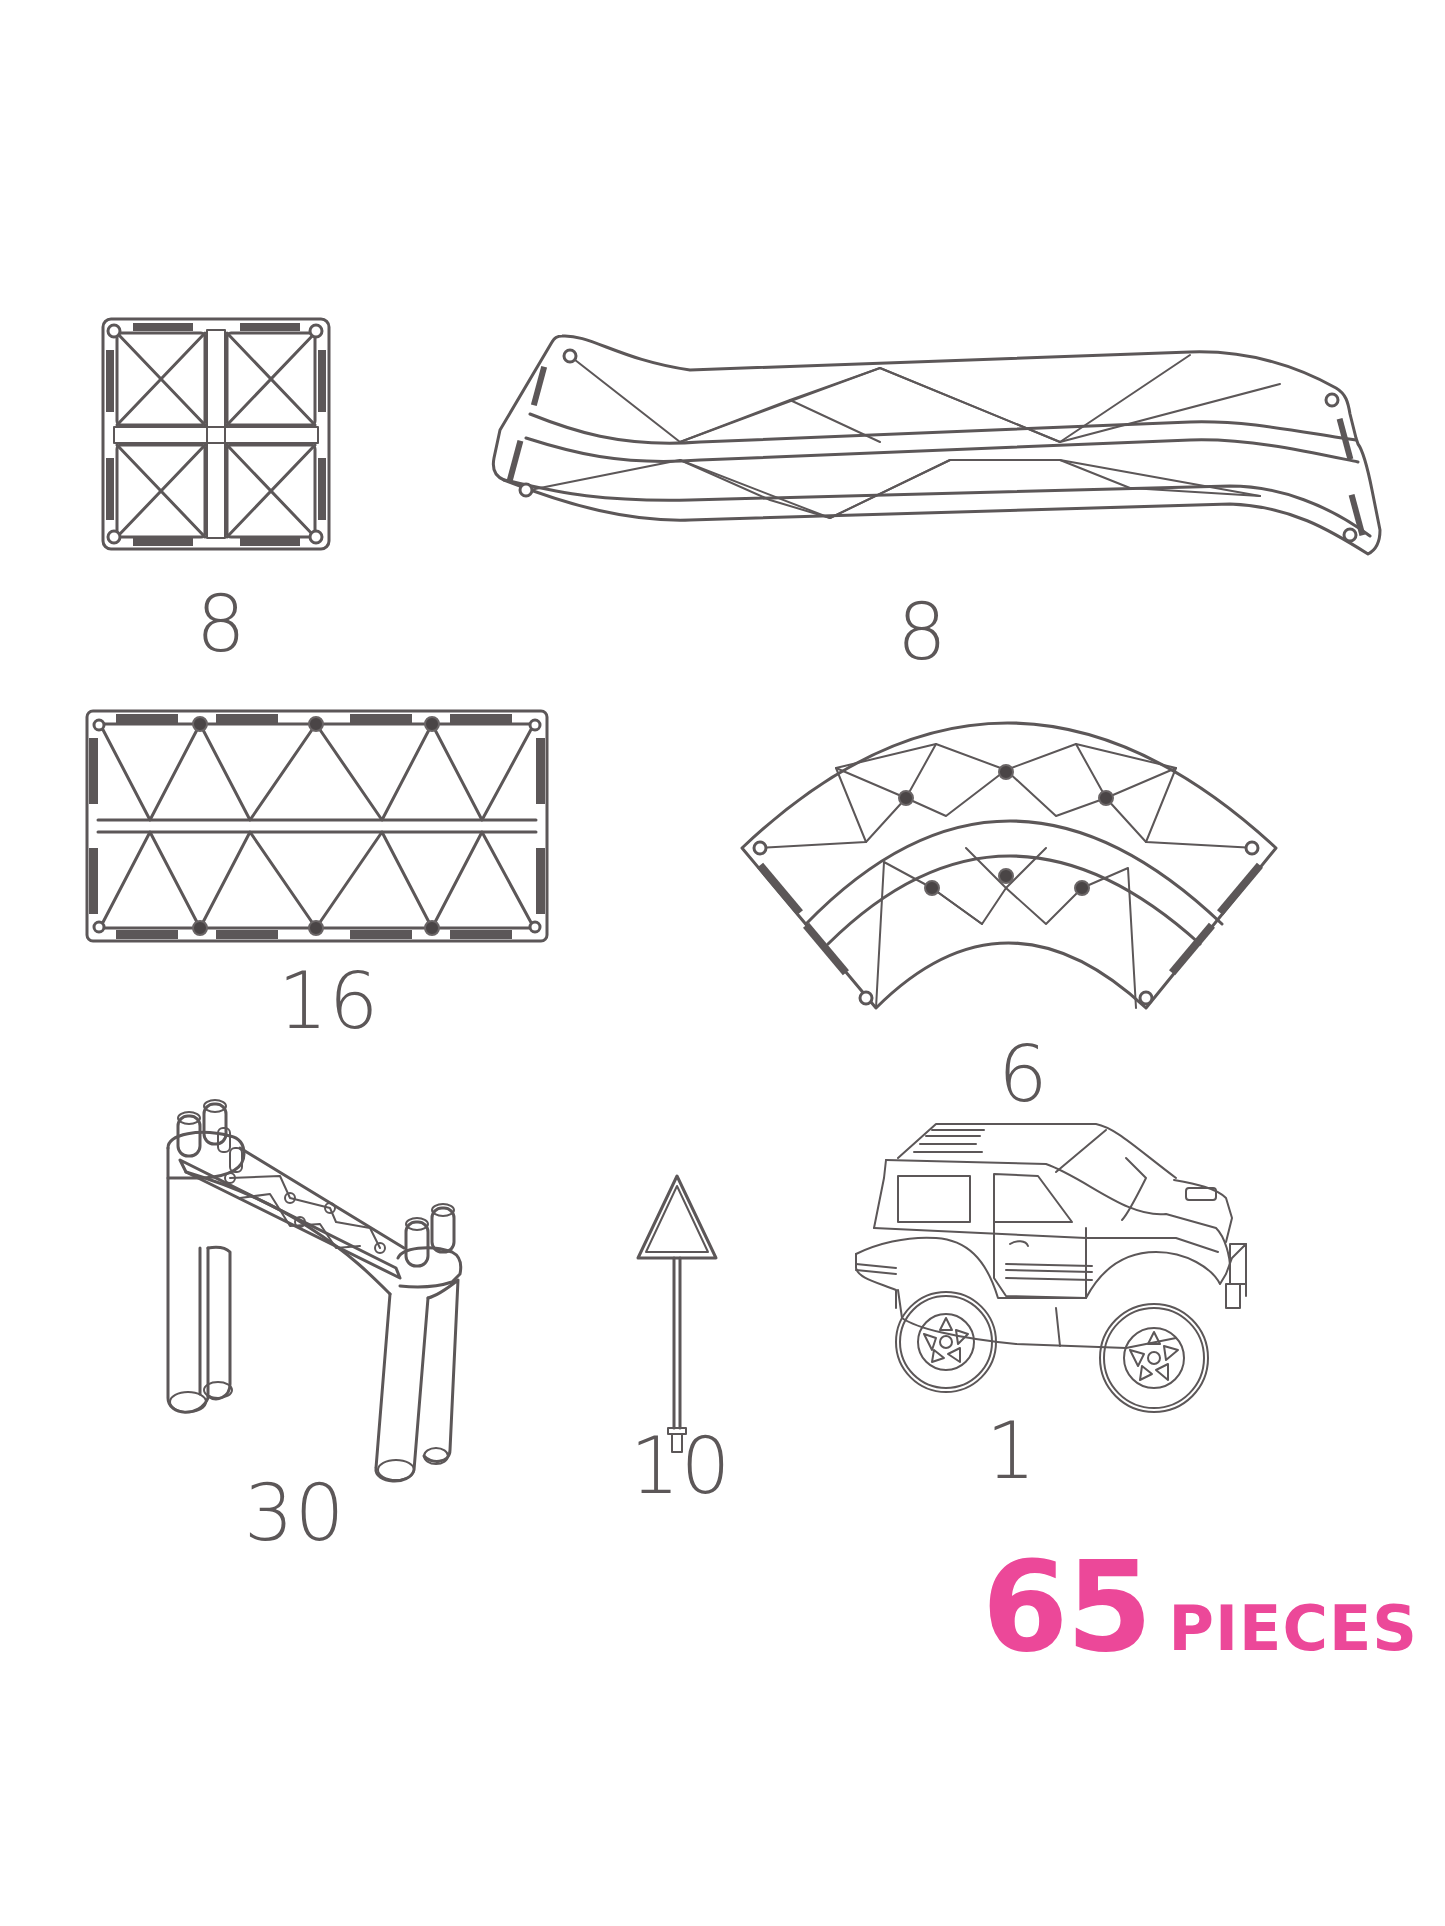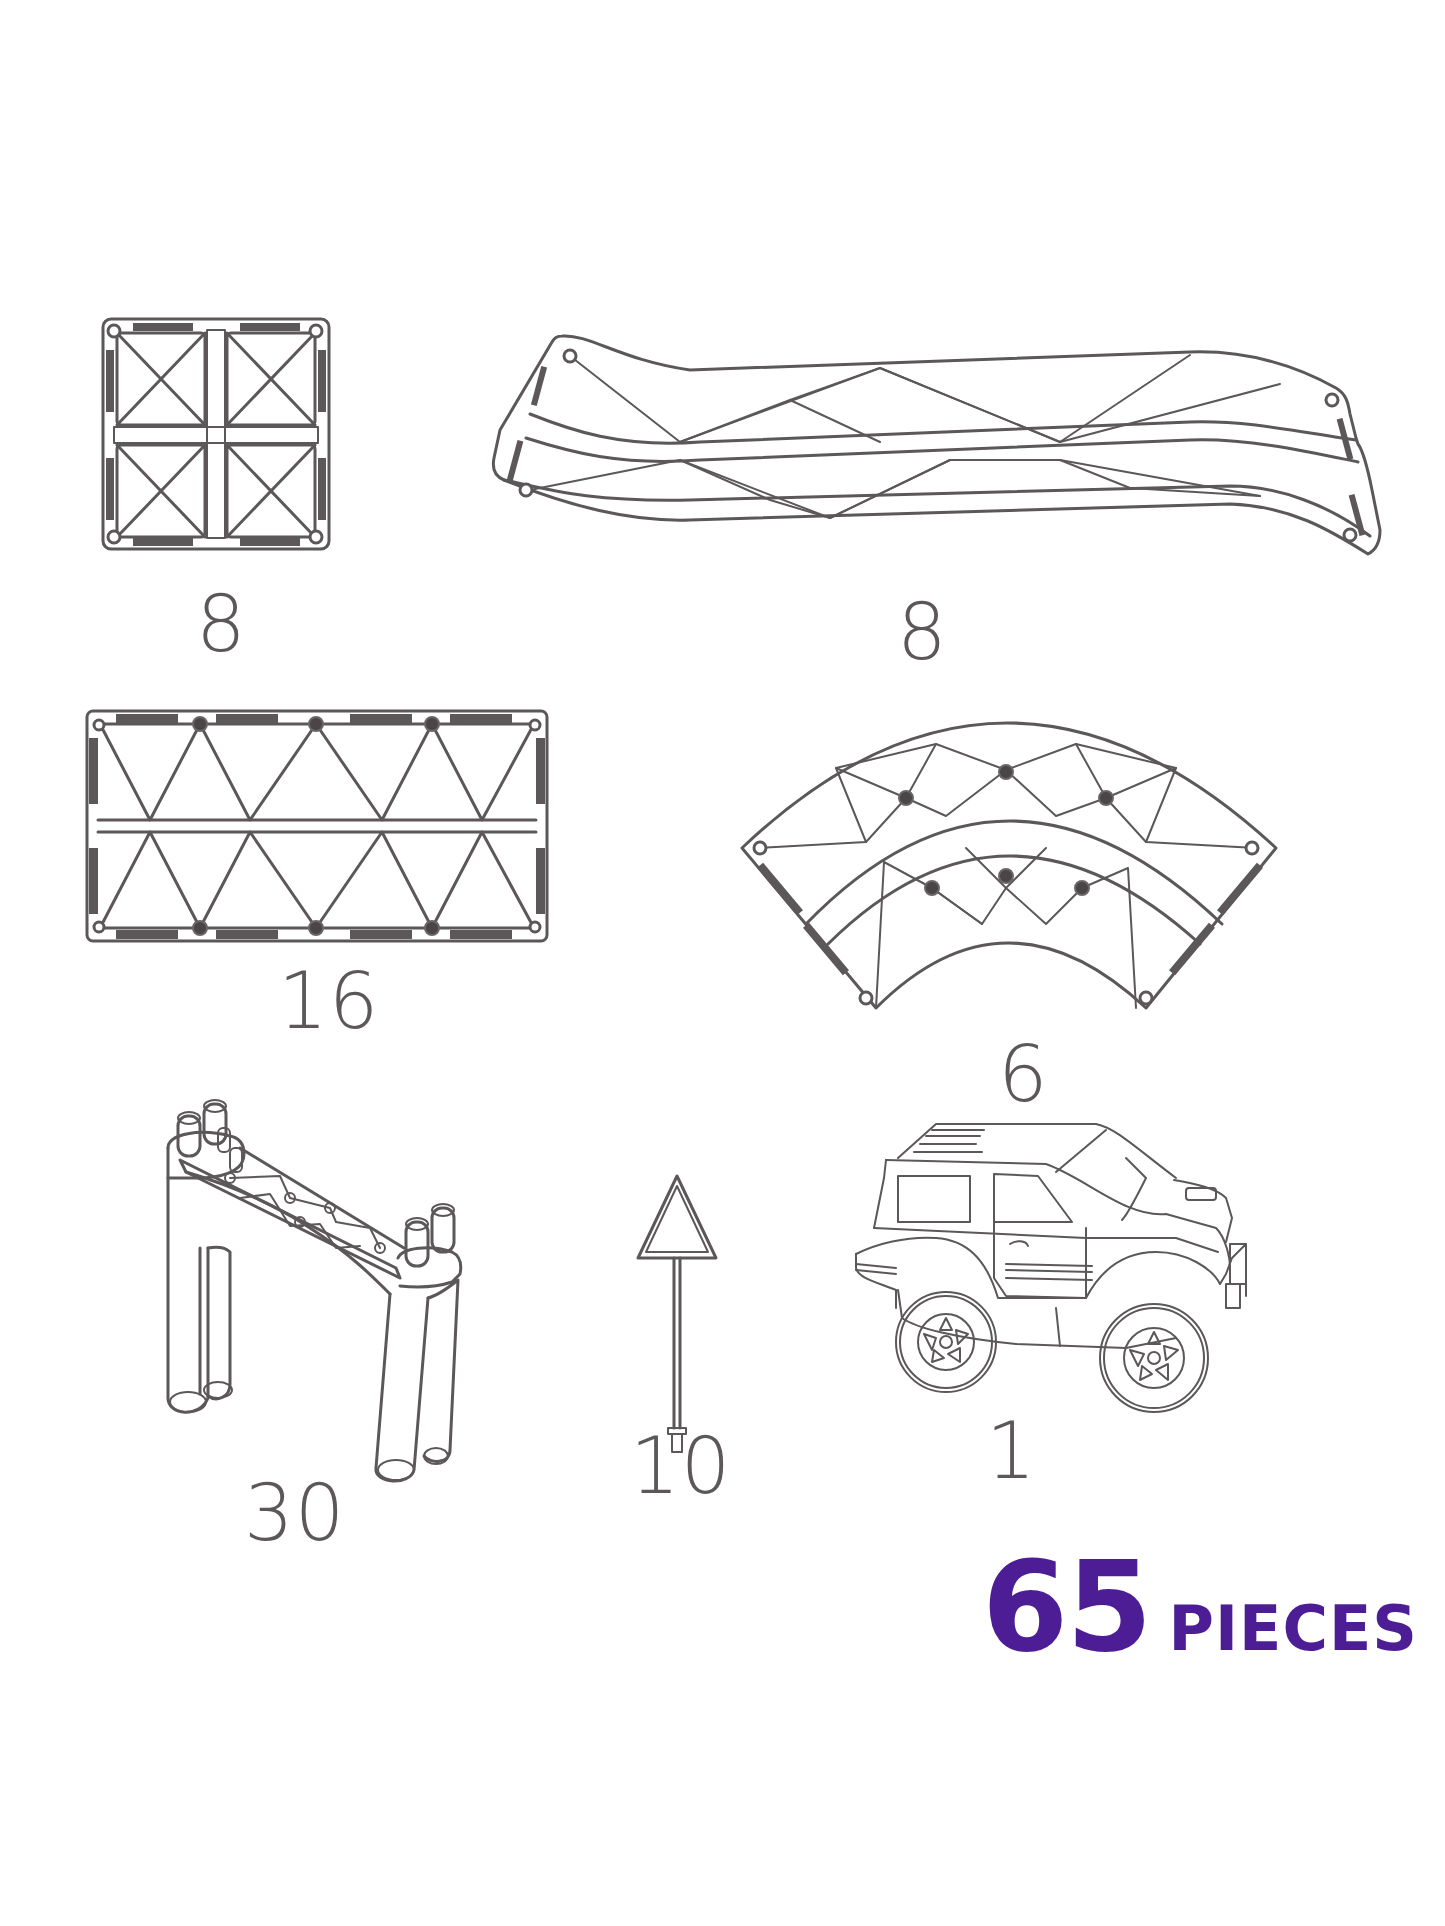--- a/index.html
+++ b/index.html
@@ -1,20 +1,20 @@
 <!DOCTYPE html>
 <html><head>
   <meta charset="utf-8">
   <style>
     html, body { margin: 0; padding: 0; background: #ffffff; }
     body { width: 1445px; height: 1926px; position: relative; overflow: hidden; font-family: "DejaVu Sans", sans-serif; }
     .piece { position: absolute; }
     .piece svg { position: absolute; left: 0; top: 0; overflow: visible; }
     .count { position: absolute; color: #5c5758; font-family: "DejaVu Sans", sans-serif; font-weight: 300; font-size: 78px; line-height: 1; letter-spacing: 1px; }
-    .total { position: absolute; left: 982px; top: 1535px; color: #4c1d95; font-family: "DejaVu Sans", sans-serif; font-weight: bold; white-space: nowrap; }
+    .total { position: absolute; left: 982px; top: 1535px; color: #ec4899; font-family: "DejaVu Sans", sans-serif; font-weight: bold; white-space: nowrap; }
     .total .num { font-size: 124px; letter-spacing: -2px; vertical-align: baseline; }
     .total .word { font-size: 62px; margin-left: 18px; letter-spacing: 1px; vertical-align: baseline; }
     .st { fill: none; stroke: #5c5758; stroke-width: 3; stroke-linejoin: round; stroke-linecap: round; }
     .thin { fill: none; stroke: #5c5758; stroke-width: 2; stroke-linejoin: round; stroke-linecap: round; }
     .fillbar { fill: #5c5758; stroke: none; }
     .dot { fill: #4a4546; stroke: #6a6566; stroke-width: 2; }
     .hole { fill: #ffffff; stroke: #5c5758; stroke-width: 3; }
   </style>
 </head>
 <body>

